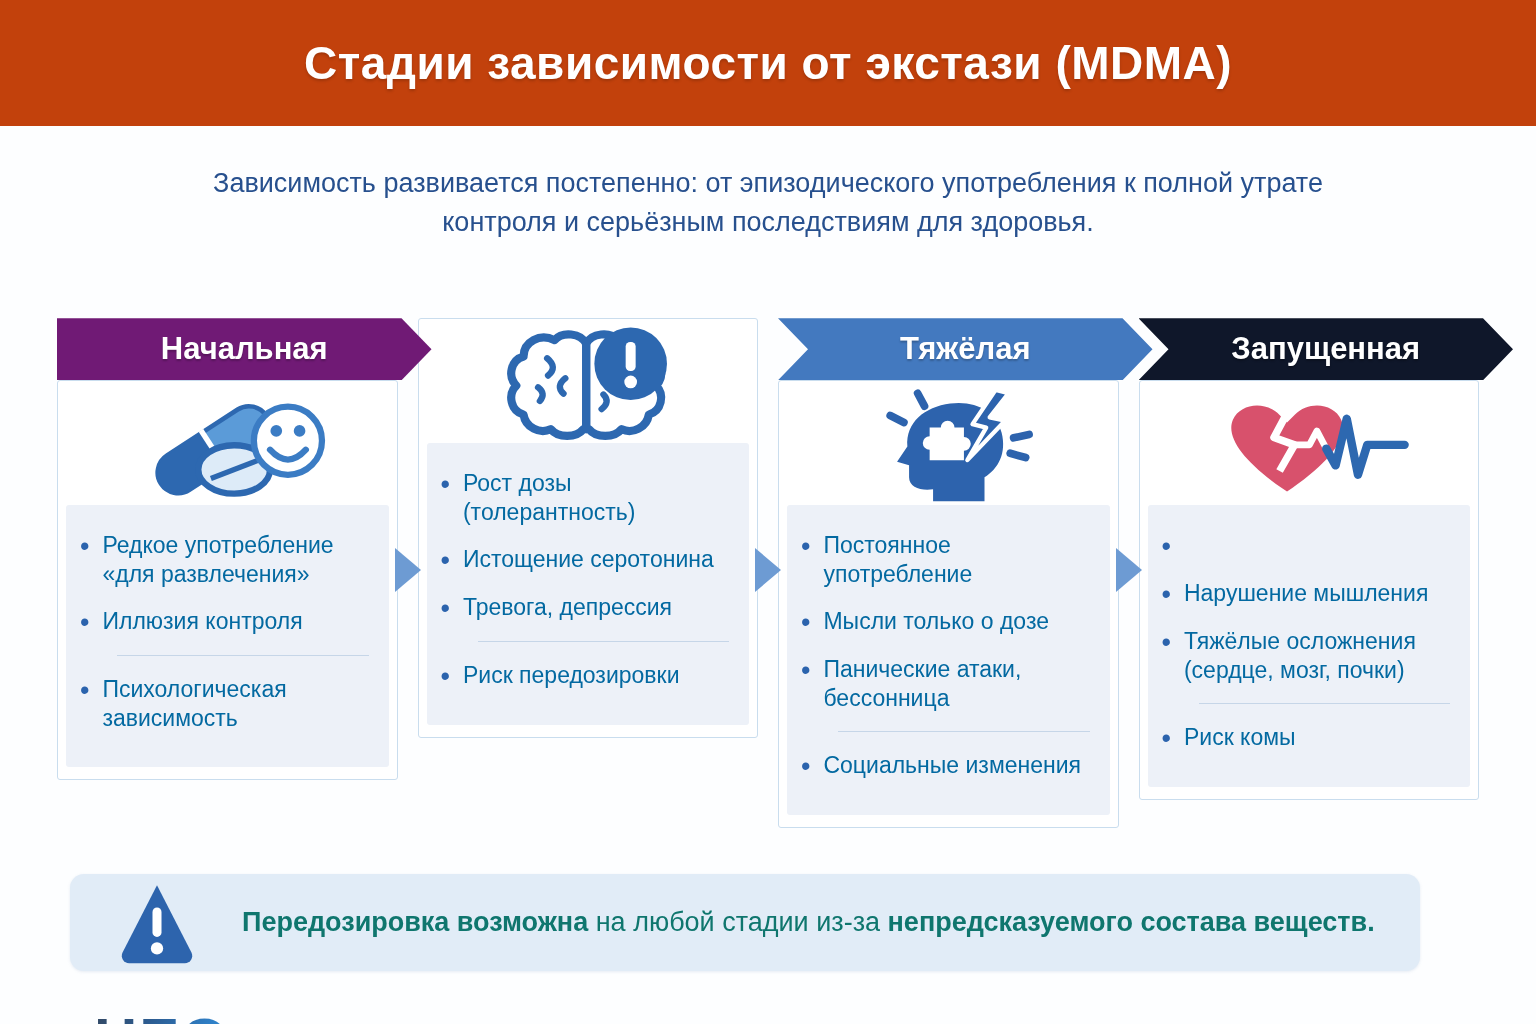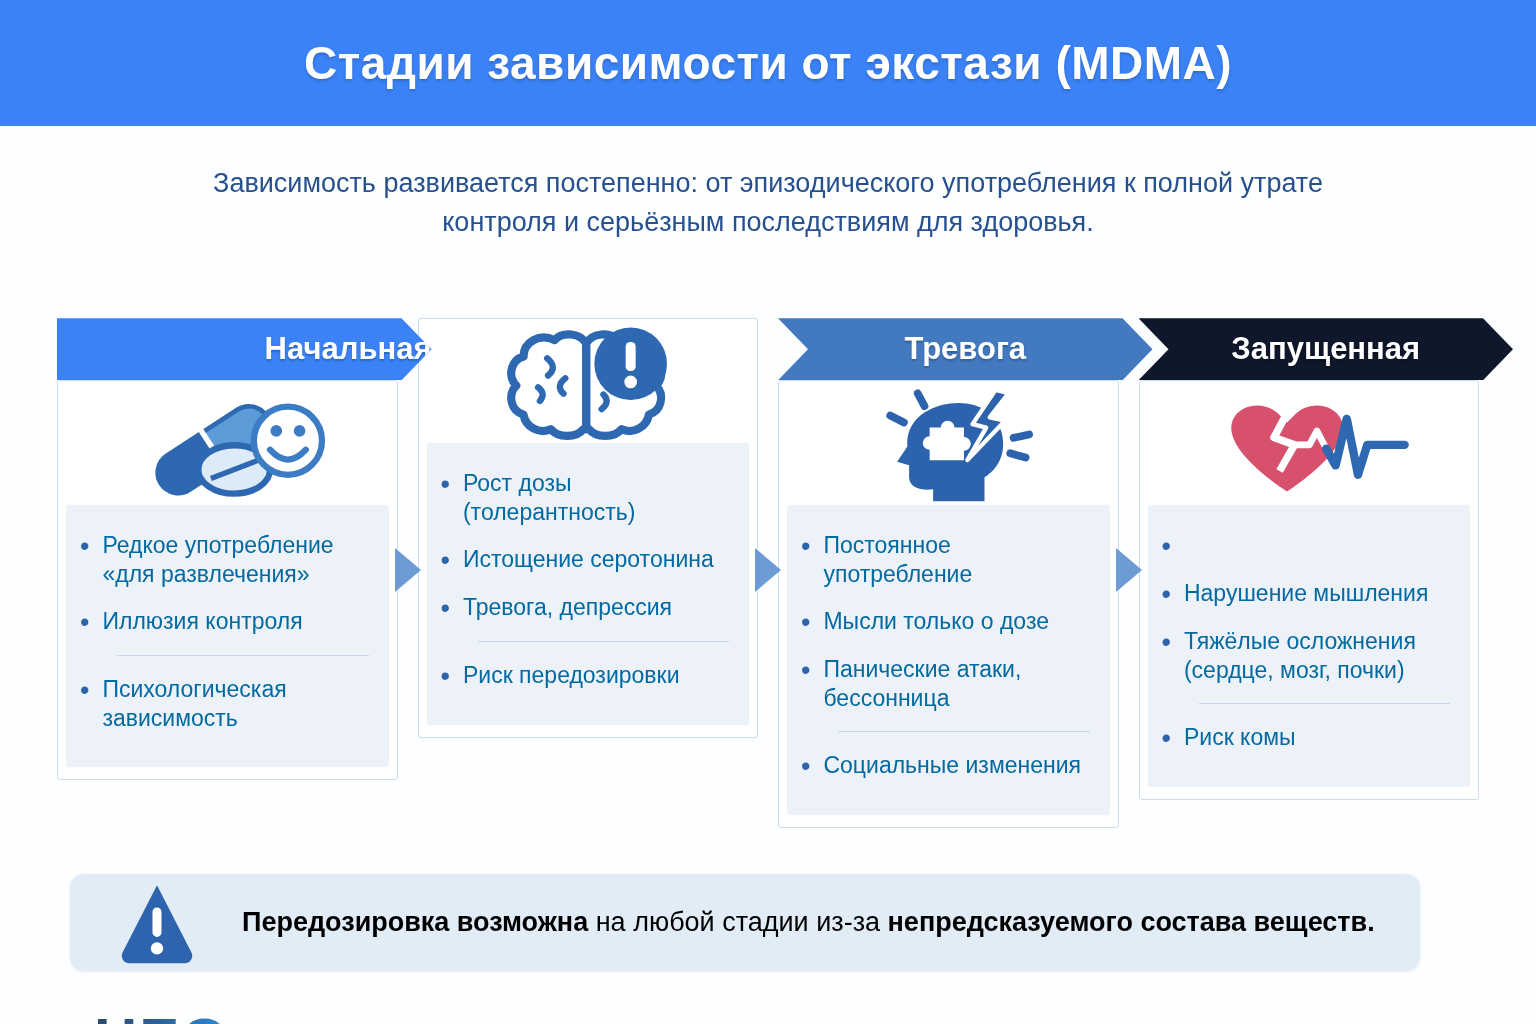--- a/index.html
+++ b/index.html
@@ -1,20 +1,20 @@
 <!DOCTYPE html>
 <html lang="ru"><head>
 <meta charset="utf-8">
 <style>
   * { margin:0; padding:0; box-sizing:border-box; }
   html,body { width:1536px; height:1024px; overflow:hidden; background:#fdfeff;
               font-family:"Liberation Sans", sans-serif; }
 
   
-  .banner { height:126px; background:#3b82f6; display:flex; align-items:center; justify-content:center; }
+  .banner { height:126px; background:#c2410c; display:flex; align-items:center; justify-content:center; }
   .banner h1 { color:#ffffff; font-size:46px; font-weight:700; letter-spacing:.5px;
                text-shadow:0 2px 3px rgba(0,0,0,.18); }
 
   
   .intro { margin-top:38px; text-align:center; color:#27508e; font-size:27px; line-height:1.45; }
 
   
   .stages { margin:76px 57px 0; display:flex; gap:20px; }
   .stage { flex:1 1 0; position:relative; }
 
@@ -38,21 +38,21 @@
   .divider { height:1px; background:#c6d6e8; margin:2px 8px 19px 37px; }
 
   .connector { position:absolute; right:-23px; top:230px; width:0; height:0; z-index:4;
                border-top:22px solid transparent; border-bottom:22px solid transparent;
                border-left:26px solid #6d9bd3; }
 
   
   .warning { margin:46px 116px 0 70px; height:97px; background:#e1ecf7; border-radius:14px;
              display:flex; align-items:center; padding:0 30px 0 46px; gap:44px;
              box-shadow:0 1px 3px rgba(120,150,190,.18); }
-  .warning p { font-size:27px; color:#000000; }
+  .warning p { font-size:27px; color:#0f766e; }
   .warning b { font-weight:700; }
   .warn-icon { flex:0 0 auto; display:flex; }
 
   
   .logo { margin:34px 0 0 94px; display:inline-block; font-size:60px; font-weight:700; letter-spacing:2px;
           background:linear-gradient(118deg,#33465f 0%,#2c5d93 32%,#2f7fc6 60%,#24a7e8 100%);
           -webkit-background-clip:text; background-clip:text; color:transparent; }
 </style>
 </head>
 <body>
@@ -68,21 +68,21 @@
 <div class="intro">
   <div>Зависимость развивается постепенно: от эпизодического употребления к полной утрате</div>
   <div>контроля и серьёзным последствиям для здоровья.</div>
 </div>
 
 
 <div class="stages">
 
   <section class="stage">
     <div class="stage-header">
-      <div class="chev" style="background: #3b82f6; justify-content: flex-end;">
+      <div class="chev" style="background: #701a75;">
         <span>Начальная</span>
       </div>
     </div>
     <div class="stage-card">
       <div class="icon-area">
         <svg width="210" height="112" viewBox="0 0 220 125">
           <g transform="rotate(-33 95 70)">
             <rect x="25" y="47" width="140" height="46" rx="23" fill="#5b9bd8" stroke="#2d68b0" stroke-width="5"></rect>
             <path d="M25,70 a23,23 0 0 1 23,-23 h47 v46 h-47 a23,23 0 0 1 -23,-23 z" fill="#2d68b0"></path>
             <line x1="95" y1="44" x2="95" y2="96" stroke="#fff" stroke-width="6"></line>
@@ -156,21 +156,21 @@
             </li>
         </ul>
       </div>
     </div>
     <div class="connector"></div>
   </section>
 
   <section class="stage">
     <div class="stage-header">
       <div class="chev" style="background: rgb(67, 121, 191);">
-        <span>Тревога</span>
+        <span>Тяжёлая</span>
       </div>
     </div>
     <div class="stage-card">
       <div class="icon-area">
         <svg width="205" height="120" viewBox="0 0 220 140">
           <path d="M112,24 C142,20 166,34 172,58 C178,82 168,100 152,110 L152,138 L92,138 L92,124 C78,126 64,122 64,110 L64,96 L50,92 L62,74 C60,46 82,28 112,24 Z" fill="#2d63ad"></path>
           <path d="M88,52 h13 a8,8 0 1 1 16,0 h11 v11 a8,8 0 1 1 0,16 v11 h-40 v-12 a8,8 0 1 1 0,-16 z" fill="#ffffff"></path>
           <path d="M165,8 L138,48 L154,52 L132,90 L176,44 L158,40 L180,12 Z" fill="#2d63ad" stroke="#ffffff" stroke-width="5" stroke-linejoin="round"></path>
           <g stroke="#2d63ad" stroke-width="9" stroke-linecap="round">
             <line x1="42" y1="38" x2="58" y2="46"></line>

